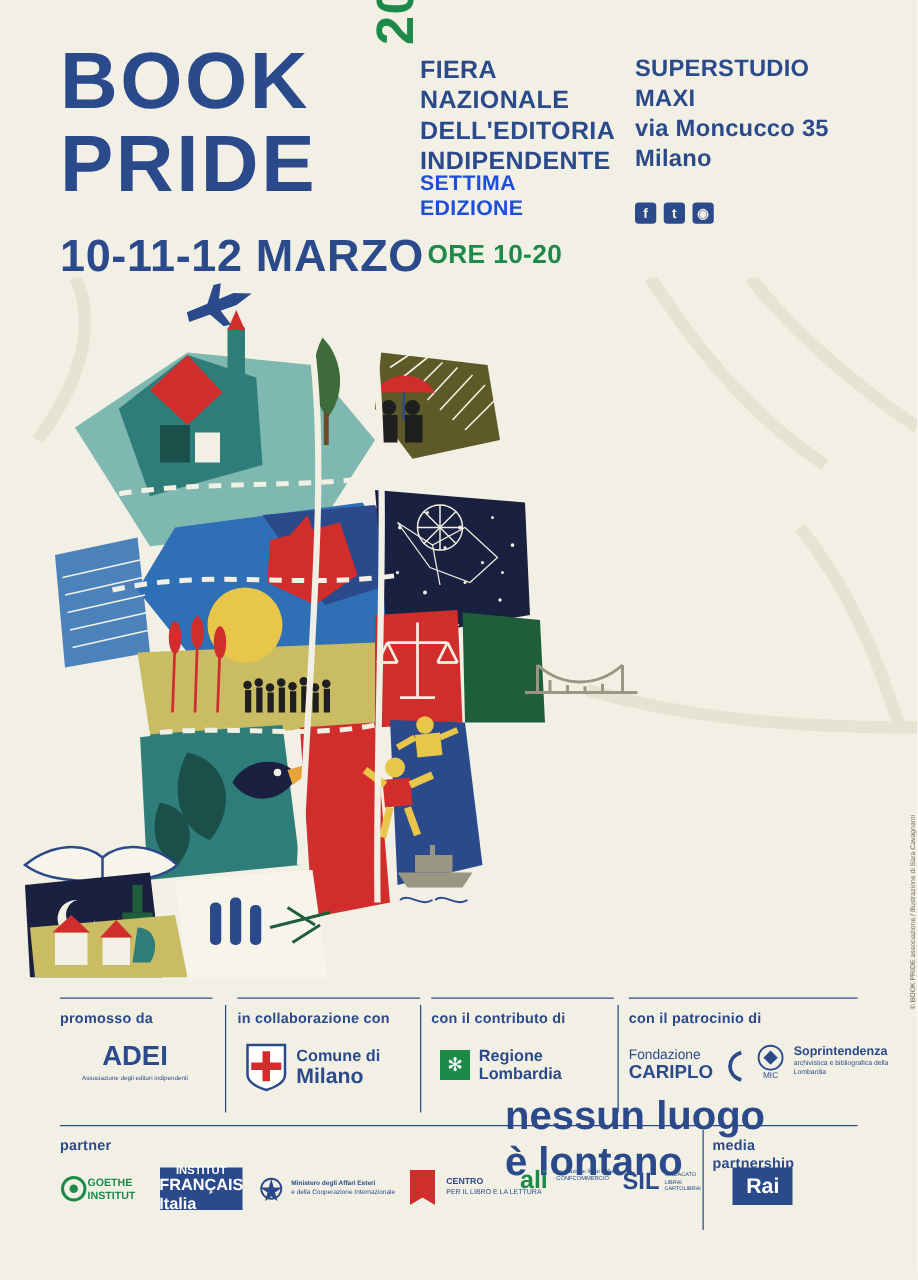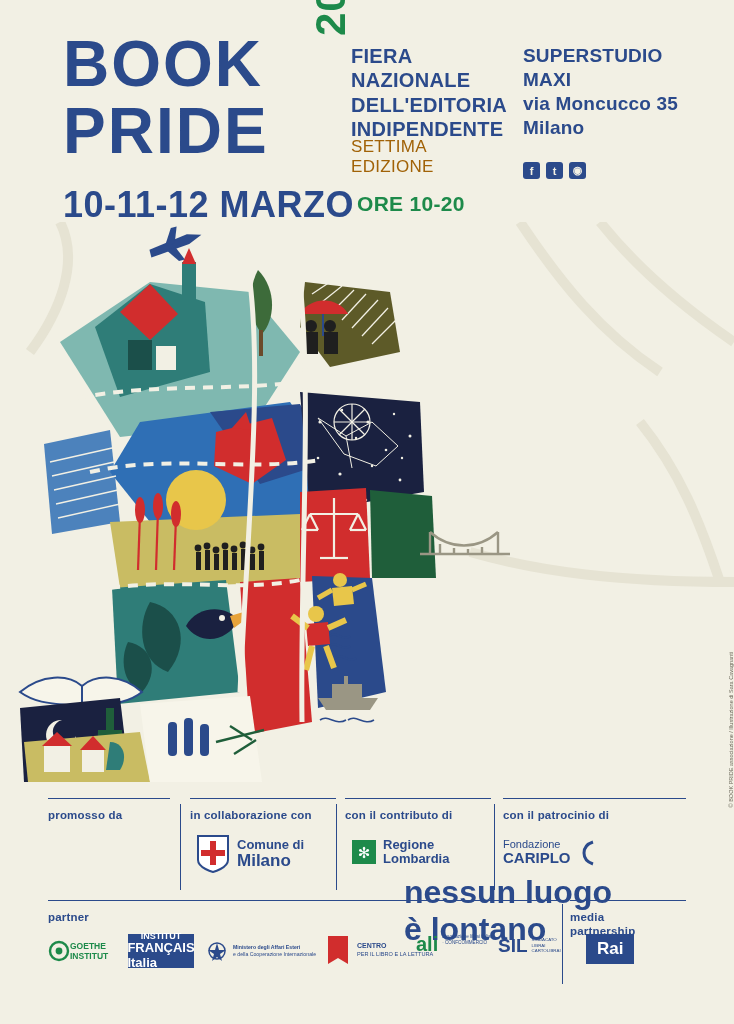--- a/index.html
+++ b/index.html
@@ -13,21 +13,21 @@
   #poster {
     position: relative;
     width: 734px;
     height: 1024px;
     background: #f2f0e4;
     overflow: hidden;
   }
   
   .header {
     position: absolute;
-    top: 0; left: 15px; right: 0;
+    top: 0; left: 0; right: 0;
     height: 230px;
   }
   .bigtitle {
     position: absolute;
     left: 48px;
     top: 34px;
     color: #2b4a8b;
     font-weight: bold;
     font-size: 64px;
     line-height: 0.95;
@@ -54,22 +54,22 @@
     color: #2b4a8b;
     font-weight: bold;
     font-size: 20px;
     line-height: 1.22;
     letter-spacing: 0.3px;
   }
   .settima {
     position: absolute;
     left: 336px;
     top: 137px;
-    color: #a16207;
-    font-weight: normal;
+    color: #1d4ed8;
+    font-weight: bold;
     font-size: 17px;
     line-height: 1.2;
     letter-spacing: 0.3px;
   }
   .dates {
     position: absolute;
     left: 48px;
     top: 184px;
     color: #2b4a8b;
     font-weight: bold;
@@ -473,20 +473,24 @@
 
     <div class="flabel" style="left:48px; top:20px;">promosso da</div>
     <div class="flabel" style="left:190px; top:20px;">in collaborazione con</div>
     <div class="flabel" style="left:345px; top:20px;">con il contributo di</div>
     <div class="flabel" style="left:503px; top:20px;">con il patrocinio di</div>
 
     <div class="vrule" style="left:180px; top:16px; height:86px;"></div>
     <div class="vrule" style="left:336px; top:16px; height:86px;"></div>
     <div class="vrule" style="left:494px; top:16px; height:86px;"></div>
 
+    <div class="logo" style="left:48px; top:46px; width:120px; font-size:22px; line-height:1;">
+      <span>ADEI</span>
+      <span class="sub" style="font-size:5px; margin-top:5px;">Associazione degli editori indipendenti</span>
+    </div>
 
     <div style="position:absolute; left:196px; top:46px; display:flex; align-items:center; gap:7px;">
       <svg width="34" height="40" viewBox="0 0 34 40">
         <path d="M2 2 H32 V26 C32 34, 17 38, 17 38 C17 38, 2 34, 2 26 Z" fill="#ffffff" stroke="#2b4a8b" stroke-width="2"></path>
         <rect x="14" y="7" width="6" height="24" fill="#d12d2d"></rect>
         <rect x="5" y="16" width="24" height="6" fill="#d12d2d"></rect>
       </svg>
       <div style="color:#2b4a8b; font-weight:bold; line-height:1.05;">
         <div style="font-size:13px;">Comune di</div>
         <div style="font-size:17px;">Milano</div>
@@ -506,20 +510,31 @@
     <div style="position:absolute; left:503px; top:50px; display:flex; align-items:center; gap:6px;">
       <div style="color:#2b4a8b; line-height:1.12;">
         <div style="font-size:11px;">Fondazione</div>
         <div style="font-size:15px;font-weight:bold;">CARIPLO</div>
       </div>
       <svg width="20" height="26" viewBox="0 0 20 26">
         <path d="M16 2 C4 6, 4 20, 16 24" stroke="#2b4a8b" stroke-width="3" fill="none"></path>
       </svg>
     </div>
 
+    <div style="position:absolute; left:604px; top:46px; display:flex; align-items:center; gap:6px;">
+      <svg width="26" height="30" viewBox="0 0 26 30">
+        <circle cx="13" cy="12" r="10" fill="none" stroke="#2b4a8b" stroke-width="1.6"></circle>
+        <path d="M7 12 L13 6 L19 12 L13 18 Z" fill="#2b4a8b"></path>
+        <text x="13" y="29" font-size="7" fill="#2b4a8b" text-anchor="middle" font-family="Liberation Sans, sans-serif">MIC</text>
+      </svg>
+      <div style="color:#2b4a8b; line-height:1.2;">
+        <div style="font-size:10px;font-weight:bold;">Soprintendenza</div>
+        <div style="font-size:5.5px;">archivistica e bibliografica della Lombardia</div>
+      </div>
+    </div>
 
     <div class="rule" style="left:48px; top:112px; width:512px;"></div>
     <div class="rule" style="left:570px; top:112px; width:116px;"></div>
     <div class="vrule" style="left:562px; top:116px; height:80px;"></div>
 
     <div class="flabel" style="left:48px; top:122px;">partner</div>
     <div class="flabel" style="left:570px; top:122px; white-space:pre-line;">media
 partnership</div>
 
     <div style="position:absolute; left:48px; top:152px; display:flex; align-items:center; gap:0;">

